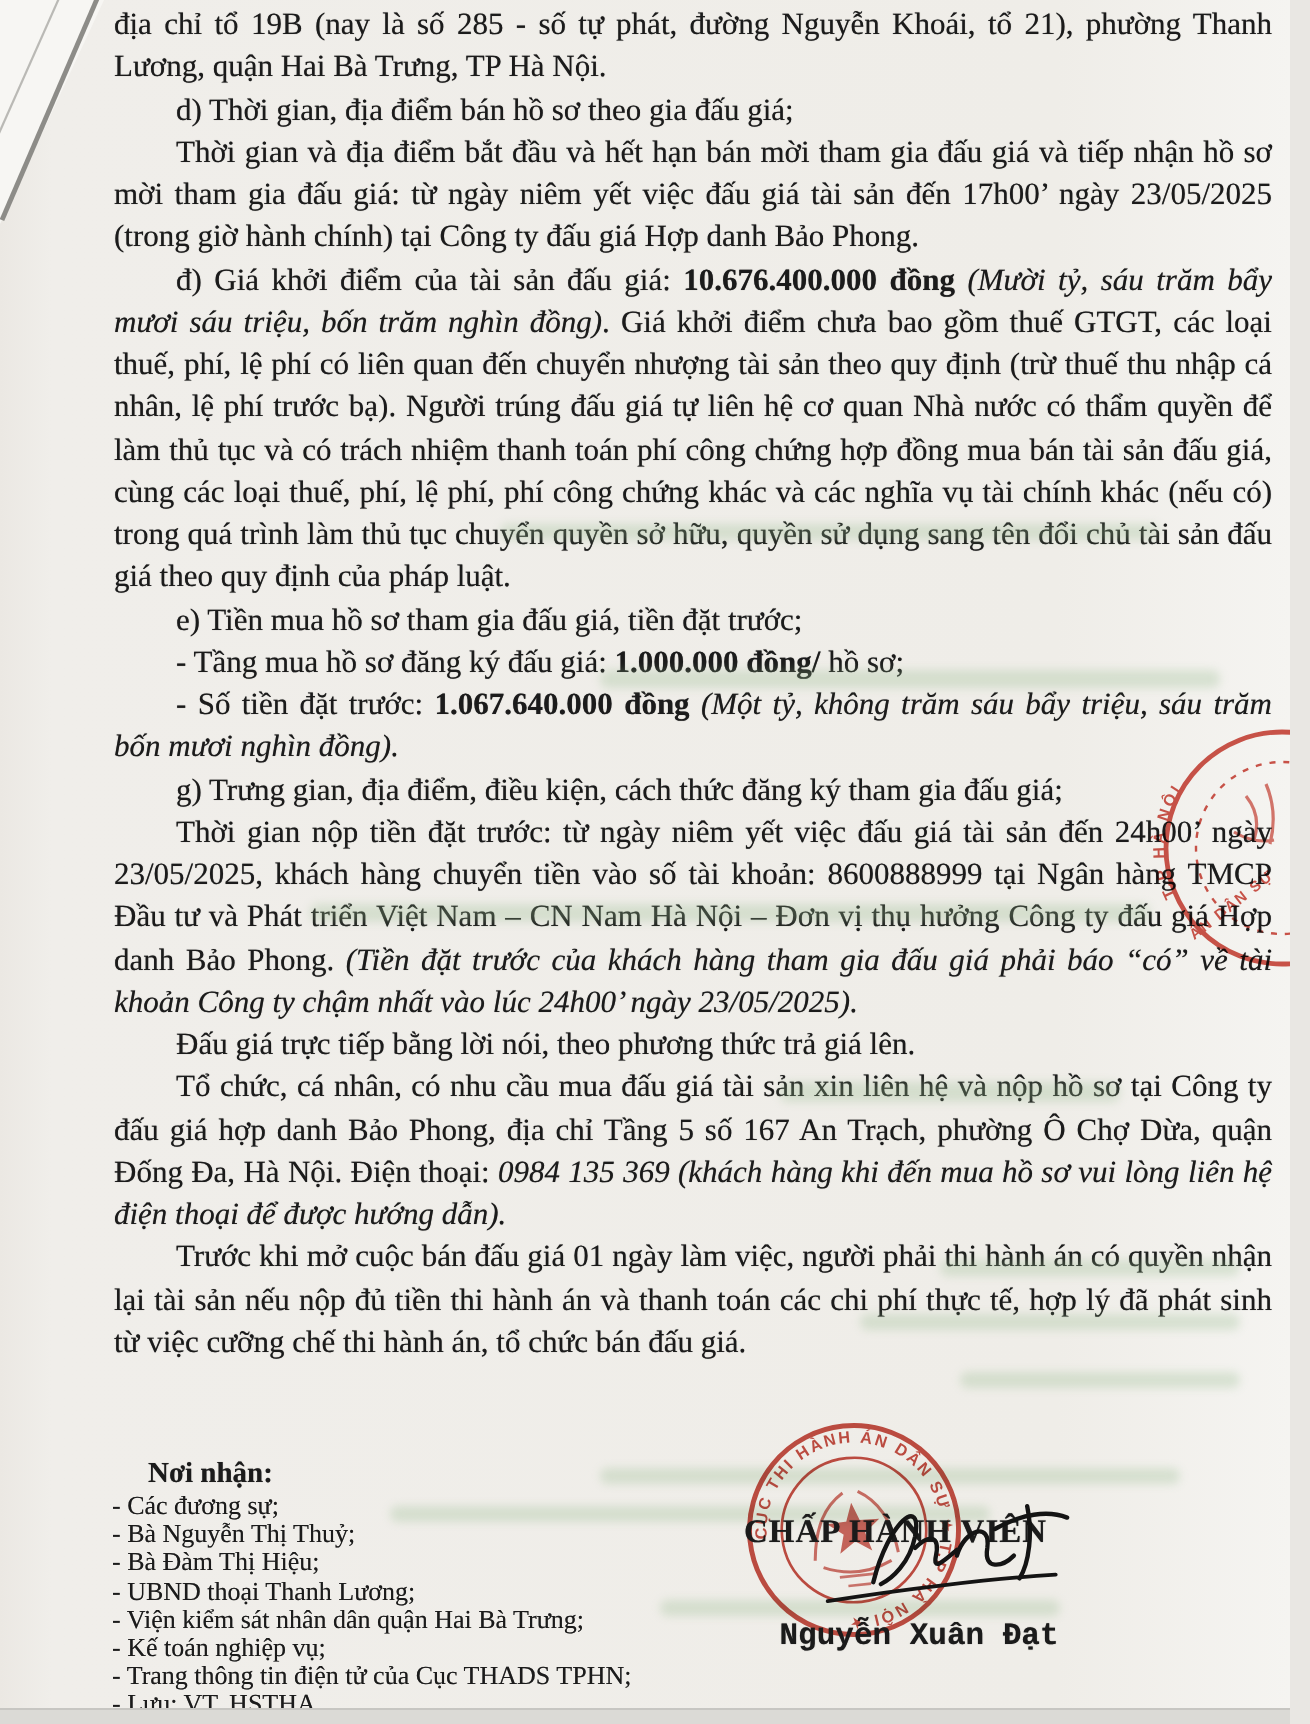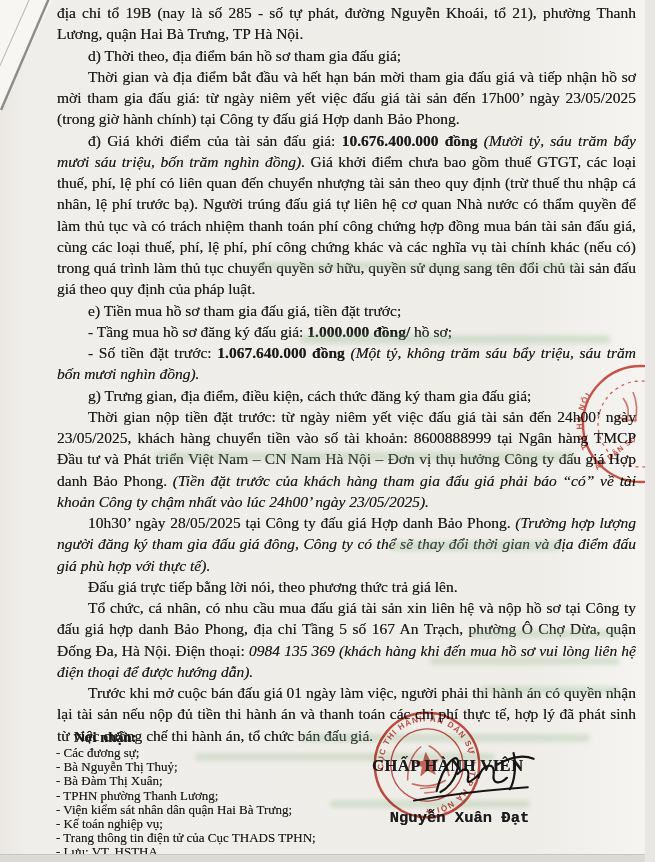--- a/index.html
+++ b/index.html
@@ -49,29 +49,28 @@
 <div class="page">
 
   <svg class="fold-svg" width="90" height="130" viewBox="0 0 90 130">
     <polygon points="0,0 52,0 0,112" fill="#f7f6f3"></polygon>
     <line x1="50" y1="-4" x2="1" y2="110" stroke="#8d8c88" stroke-width="2.4"></line>
     <line x1="30" y1="-2" x2="-2" y2="70" stroke="#bab9b5" stroke-width="1.1"></line>
   </svg>
 
   <div class="doc-body">
       <p class="para"><span class="seg-n">địa chỉ tổ 19B (nay là số 285 - số tự phát, đường Nguyễn Khoái, tổ 21), phường Thanh Lương, quận Hai Bà Trưng, TP Hà Nội.</span></p>
-      <p class="para ind"><span class="seg-n">d) Thời theo, địa điểm bán hồ sơ tham gia đấu giá;</span></p>
+      <p class="para ind"><span class="seg-n">d) Thời gian, địa điểm bán hồ sơ theo gia đấu giá;</span></p>
       <p class="para ind"><span class="seg-n">Thời gian và địa điểm bắt đầu và hết hạn bán mời tham gia đấu giá và tiếp nhận hồ sơ mời tham gia đấu giá: từ ngày niêm yết việc đấu giá tài sản đến 17h00’ ngày 23/05/2025 (trong giờ hành chính) tại Công ty đấu giá Hợp danh Bảo Phong.</span></p>
       <p class="para ind"><span class="seg-n">đ) Giá khởi điểm của tài sản đấu giá: </span><span class="seg-b">10.676.400.000 đồng </span><span class="seg-i">(Mười tỷ, sáu trăm bẩy mươi sáu triệu, bốn trăm nghìn đồng)</span><span class="seg-n">. Giá khởi điểm chưa bao gồm thuế GTGT, các loại thuế, phí, lệ phí có liên quan đến chuyển nhượng tài sản theo quy định (trừ thuế thu nhập cá nhân, lệ phí trước bạ). Người trúng đấu giá tự liên hệ cơ quan Nhà nước có thẩm quyền để làm thủ tục và có trách nhiệm thanh toán phí công chứng hợp đồng mua bán tài sản đấu giá, cùng các loại thuế, phí, lệ phí, phí công chứng khác và các nghĩa vụ tài chính khác (nếu có) trong quá trình làm thủ tục chuyển quyền sở hữu, quyền sử dụng sang tên đổi chủ tài sản đấu giá theo quy định của pháp luật.</span></p>
       <p class="para ind"><span class="seg-n">e) Tiền mua hồ sơ tham gia đấu giá, tiền đặt trước;</span></p>
       <p class="para ind"><span class="seg-n">- Tầng mua hồ sơ đăng ký đấu giá: </span><span class="seg-b">1.000.000 đồng/</span><span class="seg-n"> hồ sơ;</span></p>
       <p class="para ind"><span class="seg-n">- Số tiền đặt trước: </span><span class="seg-b">1.067.640.000 đồng </span><span class="seg-i">(Một tỷ, không trăm sáu bẩy  triệu, sáu trăm bốn mươi nghìn đồng).</span></p>
       <p class="para ind"><span class="seg-n">g) Trưng gian, địa điểm, điều kiện, cách thức đăng ký tham gia đấu giá;</span></p>
       <p class="para ind"><span class="seg-n">Thời gian nộp tiền đặt trước: từ ngày niêm yết việc đấu giá tài sản đến 24h00’ ngày 23/05/2025, khách hàng chuyển tiền vào số tài khoản: 8600888999 tại Ngân hàng TMCP Đầu tư và Phát triển Việt Nam – CN Nam Hà Nội – Đơn vị thụ hưởng Công ty đấu giá Hợp danh Bảo Phong. </span><span class="seg-i">(Tiền đặt trước của khách hàng tham gia đấu giá phải báo “có” về tài khoản Công ty chậm nhất vào lúc 24h00’ ngày 23/05/2025).</span></p>
-      <p class="para ind"><span class="seg-n">10h30’ ngày 28/05/2025 tại Công ty đấu giá Hợp danh Bảo Phong. </span><span class="seg-i">(Trường hợp lượng người đăng ký tham gia đấu giá đông, Công ty có thể sẽ thay đổi thời gian và địa điểm đấu giá phù hợp với thực tế).</span></p>
       <p class="para ind"><span class="seg-n">Đấu giá trực tiếp bằng lời nói, theo phương thức trả giá lên.</span></p>
       <p class="para ind"><span class="seg-n">Tổ chức, cá nhân, có nhu cầu mua đấu giá tài sản xin liên hệ và nộp hồ sơ tại Công ty đấu giá hợp danh Bảo Phong, địa chỉ Tầng 5 số 167 An Trạch, phường Ô Chợ Dừa, quận Đống Đa, Hà Nội. Điện thoại: </span><span class="seg-i">0984 135 369 (khách hàng khi đến mua hồ sơ vui lòng liên hệ điện thoại để được hướng dẫn).</span></p>
       <p class="para ind"><span class="seg-n">Trước khi mở cuộc bán đấu giá 01 ngày làm việc, người phải thi hành án có quyền nhận lại tài sản nếu nộp đủ tiền thi hành án và thanh toán các chi phí thực tế, hợp lý đã phát sinh từ việc cưỡng chế thi hành án, tổ chức bán đấu giá.</span></p>
     </div>
 
   <div class="bleed" style="left:250px;top:262px;width:330px;height:8px"></div>
   <div class="bleed" style="left:300px;top:335px;width:310px;height:9px"></div>
   <div class="bleed" style="left:155px;top:452px;width:420px;height:9px"></div>
   <div class="bleed" style="left:390px;top:541px;width:170px;height:10px"></div>
   <div class="bleed" style="left:470px;top:630px;width:150px;height:8px"></div>
@@ -125,22 +124,22 @@
     </g>
   </svg>
 
   <div class="signer-name">Nguyễn Xuân Đạt</div>
 
   <div class="recipients">
     <div class="recipients-title">Nơi nhận:</div>
     <ul class="recipients-list">
         <li>- Các đương sự;</li>
         <li>- Bà Nguyễn Thị Thuỷ;</li>
-        <li>- Bà Đàm Thị Xuân;</li>
-        <li>- TPHN phường Thanh Lương;</li>
+        <li>- Bà Đàm Thị Hiệu;</li>
+        <li>- UBND thoại Thanh Lương;</li>
         <li>- Viện kiểm sát nhân dân quận Hai Bà Trưng;</li>
         <li>- Kế toán nghiệp vụ;</li>
         <li>- Trang thông tin điện tử của Cục THADS TPHN;</li>
         <li>- Lưu: VT, HSTHA.</li>
       </ul>
   </div>
 
   <div class="bottom-edge"></div>
 </div>
 

